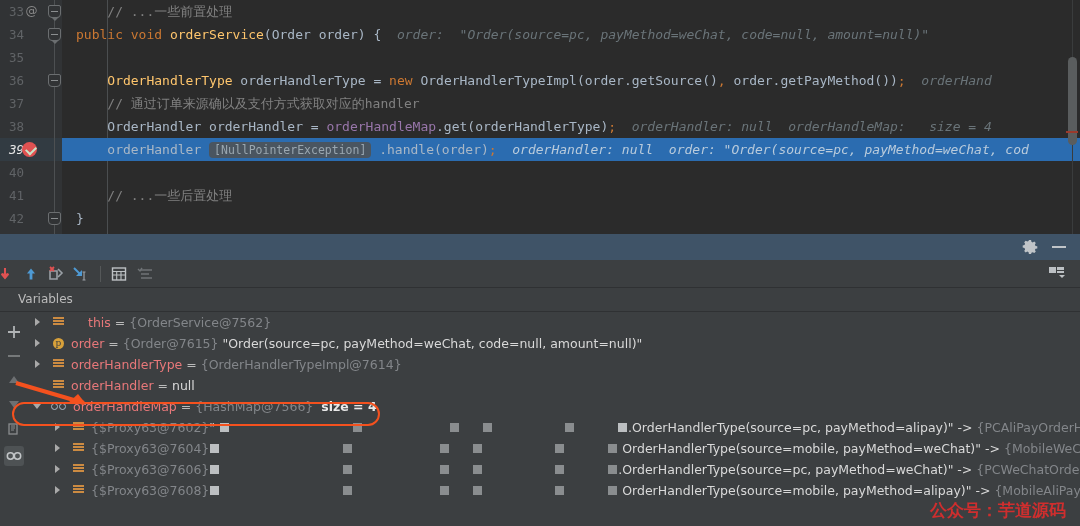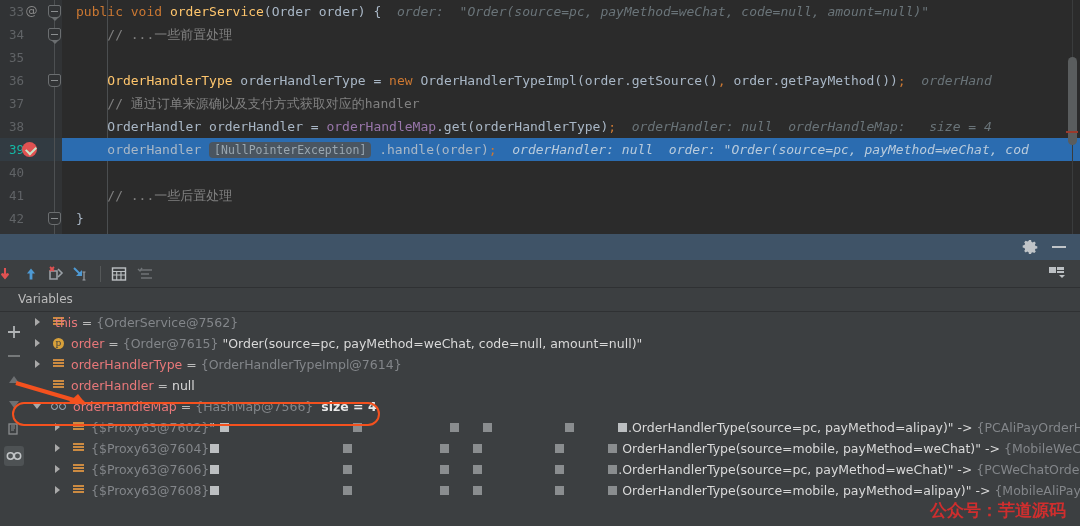--- a/index.html
+++ b/index.html
@@ -232,21 +232,21 @@
       <div class="gutter-line">
           <span class="ln">36</span>
         </div>
       <div class="gutter-line">
           <span class="ln">37</span>
         </div>
       <div class="gutter-line">
           <span class="ln">38</span>
         </div>
       <div class="gutter-line" style="background:#323b42;">
-          <span class="ln" style="color:#14b8a6;">39</span>
+          <span class="ln" style="color:#e5e5e5;font-style:italic;">39</span>
           <span class="bp"></span>
         </div>
       <div class="gutter-line">
           <span class="ln">40</span>
         </div>
       <div class="gutter-line">
           <span class="ln">41</span>
         </div>
       <div class="gutter-line">
           <span class="ln">42</span>
@@ -257,23 +257,23 @@
       <div class="foldline"></div>
       <div class="fold fold-open tri" style="top:5px;"></div>
       <div class="fold fold-open tri" style="top:28px;"></div>
       <div class="fold fold-open" style="top:74px;"></div>
       <div class="fold fold-open" style="top:212px;"></div>
     </div>
 
     <div class="code">
       <div class="indent-guide"></div>
 
+      <div class="cline">    <span class="cm">// ...一些前置处理</span></div>
+
       <div class="cline"><span class="kw">public</span> <span class="kw">void</span> <span class="ty">orderService</span><span class="plain">(</span><span class="plain">Order</span><span class="plain"> </span><span class="plain">order</span><span class="plain">)</span><span class="plain"> {</span>  <span class="hint">order:  "Order(source=pc, payMethod=weChat, code=null, amount=null)"</span></div>
-
-      <div class="cline">    <span class="cm">// ...一些前置处理</span></div>
 
       <div class="cline"> </div>
 
       <div class="cline">    <span class="ty">OrderHandlerType</span><span class="plain"> orderHandlerType = </span><span class="kw">new</span><span class="plain"> OrderHandlerTypeImpl(order.getSource()</span><span class="pn">,</span><span class="plain"> order.getPayMethod())</span><span class="pn">;</span>  <span class="hint">orderHand</span></div>
 
       <div class="cline">    <span class="cm">// 通过订单来源确以及支付方式获取对应的handler</span></div>
 
       <div class="cline">    <span class="plain">OrderHandler orderHandler = </span><span class="fld">orderHandleMap</span><span class="plain">.get(orderHandlerType)</span><span class="pn">;</span>  <span class="hint">orderHandler: null</span>  <span class="hint">orderHandleMap:   size = 4</span></div>
 
       <div class="cline sel">    <span class="plain">orderHandler </span><span class="npe">[NullPointerException]</span><span class="plain"> .handle(order)</span><span class="pn">;</span>  <span class="hint-sel">orderHandler: null</span>  <span class="hint-sel">order: "Order(source=pc, payMethod=weChat, cod</span></div>
@@ -394,21 +394,21 @@
 
   <div class="vars">
 
     <div class="vrow">
       <span class="arrow" style="left:8px;"></span>
       <span class="ico-field" style="left:26px;">
           <i></i>
           <i></i>
           <i></i>
         </span>
-      <span style="position:absolute;left:28px;">
+      <span style="position:absolute;left:61px;">
         <span class="vname">this</span><span class="veq"> = </span><span class="vref">{OrderService@7562}</span>
       </span>
     </div>
 
     <div class="vrow">
       <span class="arrow" style="left:8px;"></span>
       <span class="ico-param" style="left:26px;">p</span>
       <span style="position:absolute;left:44px;">
         <span class="vname">order</span><span class="veq"> = </span><span class="vref">{Order@7615}</span><span class="vstr"> "Order(source=pc, payMethod=weChat, code=null, amount=null)"</span>
       </span>

